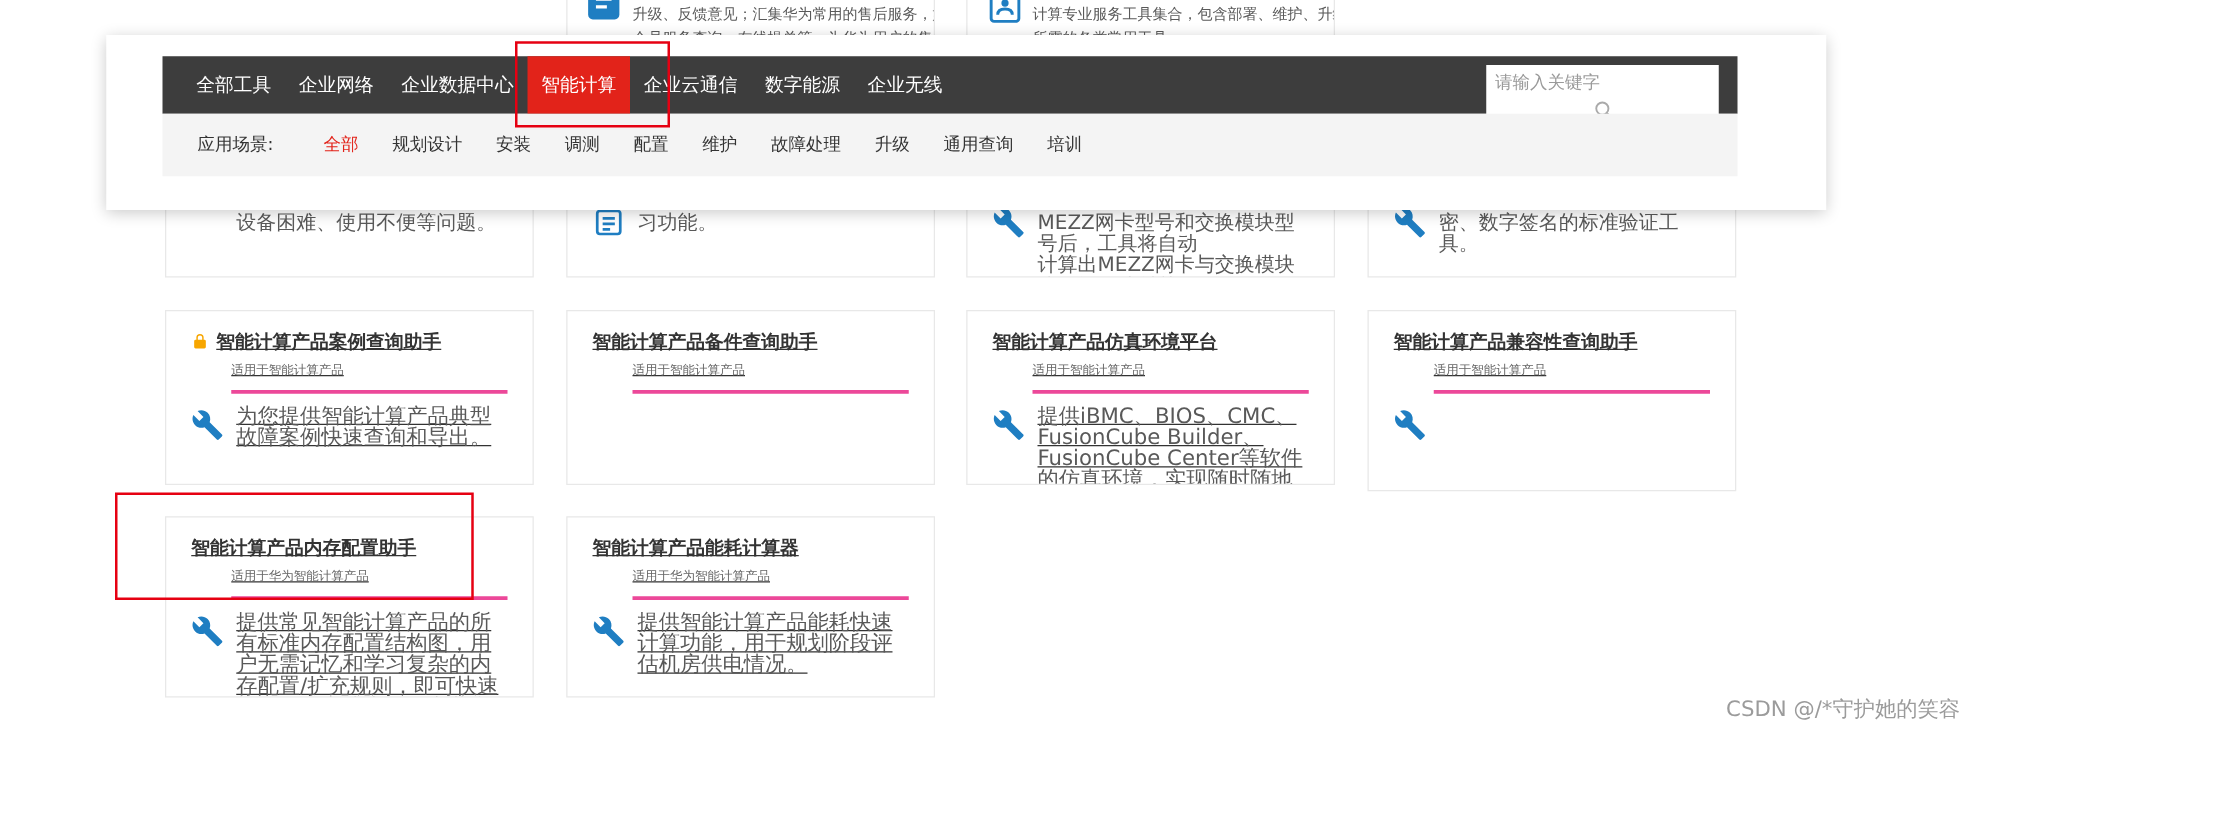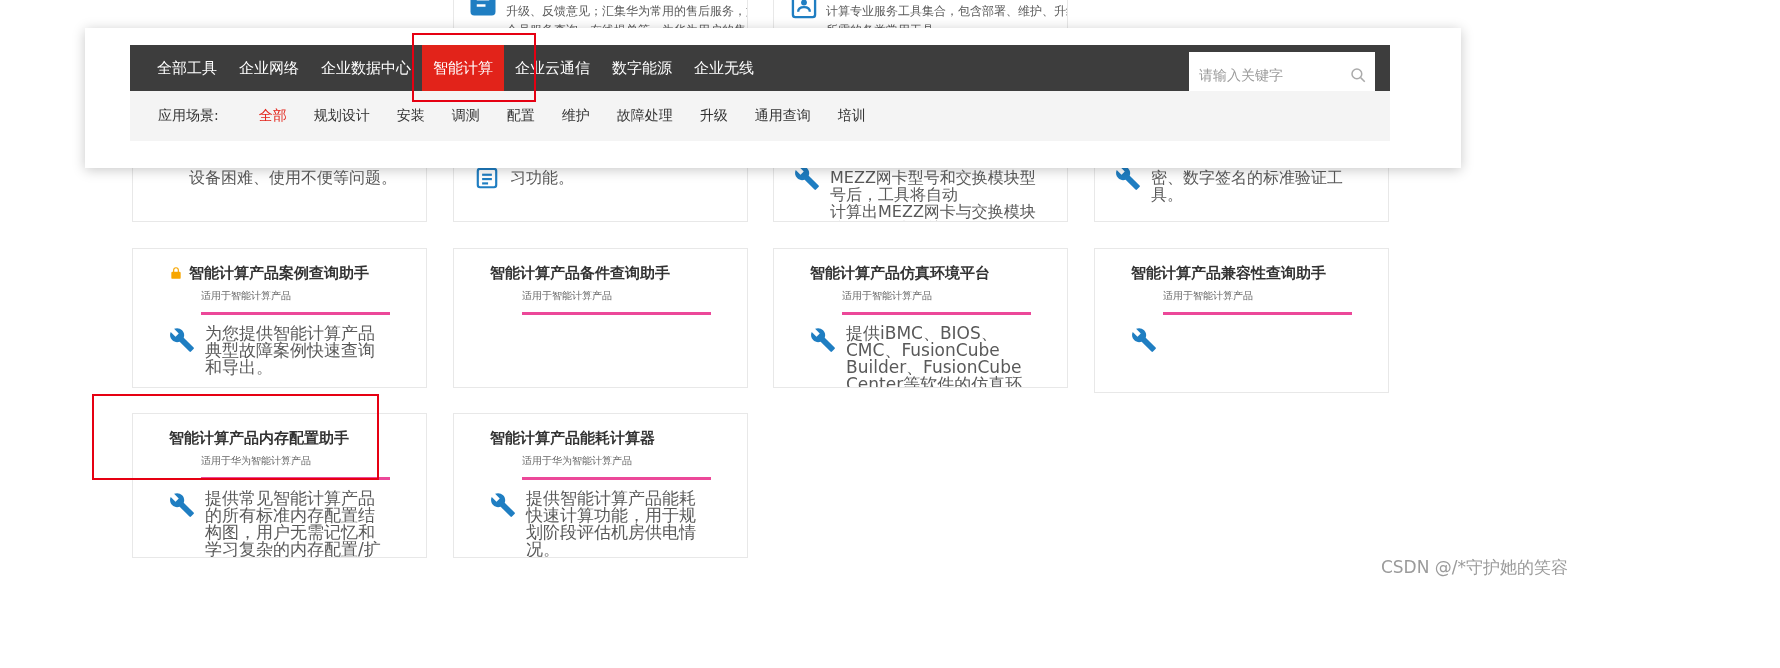--- a/index.html
+++ b/index.html
@@ -13,41 +13,41 @@
   .rowA-card { top:0; height:40px; border-top:none; border-bottom:none; overflow:hidden; z-index:1; }
   .rowA-icon { position:absolute; left:14px; top:-12px; width:30px; height:30px; }
   .rowA-icon2 { position:absolute; left:16px; top:-8px; width:28px; height:28px; }
   .rowA-text { position:absolute; left:52px; top:2px; width:228px; font-size:12px; color:#595959; }
   .rowA-text div { line-height:19px; white-space:nowrap; }
 
   .rowB-card { top:60px; height:162px; overflow:hidden; z-index:1; }
   .rowB-icon { position:absolute; left:20px; top:104px; width:26px; height:26px; }
   .rowB-text { position:absolute; left:56px; top:108px; width:219px; font-size:16px; color:#595959; line-height:17px; }
 
-  .card { padding:14px 36px; overflow:hidden; z-index:1; }
+  .card { padding:14px 20px; overflow:hidden; z-index:1;text-decoration:underline; }
   .card .title { font-size:15px; font-weight:bold; color:#333; line-height:20px; display:flex; align-items:center; gap:6px; }
   .card .subtitle { font-size:10px; color:#666; margin-top:6px; padding-bottom:9px; border-bottom:3px solid #ec4899;margin-left:32px; }
   .card .desc-row { display:flex; gap:10px; margin-top:10px; }
   .card .tool-icon { width:26px; height:26px; flex:none; margin-top:2px; }
   .card .desc { flex:1; font-size:17px; color:#595959; line-height:17px; }
   .lock-icon { width:14px; height:14px; flex:none; }
 
   .c21{left:132px;top:248px;height:140px} .c22{left:453px;top:248px;height:140px}
   .c23{left:773px;top:248px;height:140px} .c24{left:1094px;top:248px;height:145px}
   .c31{left:132px;top:413px;height:145px} .c32{left:453px;top:413px;height:145px}
 
   
   .panel { position:absolute; left:85px; top:28px; width:1376px; height:140px; background:#fff;
            box-shadow:0 2px 12px rgba(0,0,0,0.22); z-index:10; }
   .navbar { position:absolute; left:45px; top:17px; width:1260px; height:46px; background:#3d3d3d;
             display:flex; align-items:center; padding-left:16px; }
   .nav-item { color:#fff; font-size:15px; line-height:46px; padding:0 11px; cursor:pointer; white-space:nowrap; }
   .nav-item.active { background:#e2231a; }
   .search-box { position:absolute; right:15px; top:7px; width:186px; height:45px; background:#fff;
-                display:flex; align-items:center; padding:0 8px 0 10px; }
+                display:flex; align-items:center; padding:0 8px 0 10px;flex-direction:column; }
   .search-box input { border:none; outline:none; flex:1; font-size:14px; color:#333; min-width:0;
                       font-family:"DejaVu Sans","Liberation Sans",sans-serif; }
   .search-box input::placeholder { color:#9a9a9a; }
   .search-ic { width:18px; height:18px; flex:none; cursor:pointer; }
   .filterbar { position:absolute; left:45px; top:63px; width:1260px; height:50px; background:#f4f4f4;
                display:flex; align-items:center; padding-left:28px; font-size:14px; }
   .filter-label { color:#333; margin-right:8px; }
   .filter-opts { display:flex; gap:27px;margin-left:32px; }
   .filter-opt { color:#333; cursor:pointer; white-space:nowrap; }
   .filter-opt.active { color:#e2231a; }

